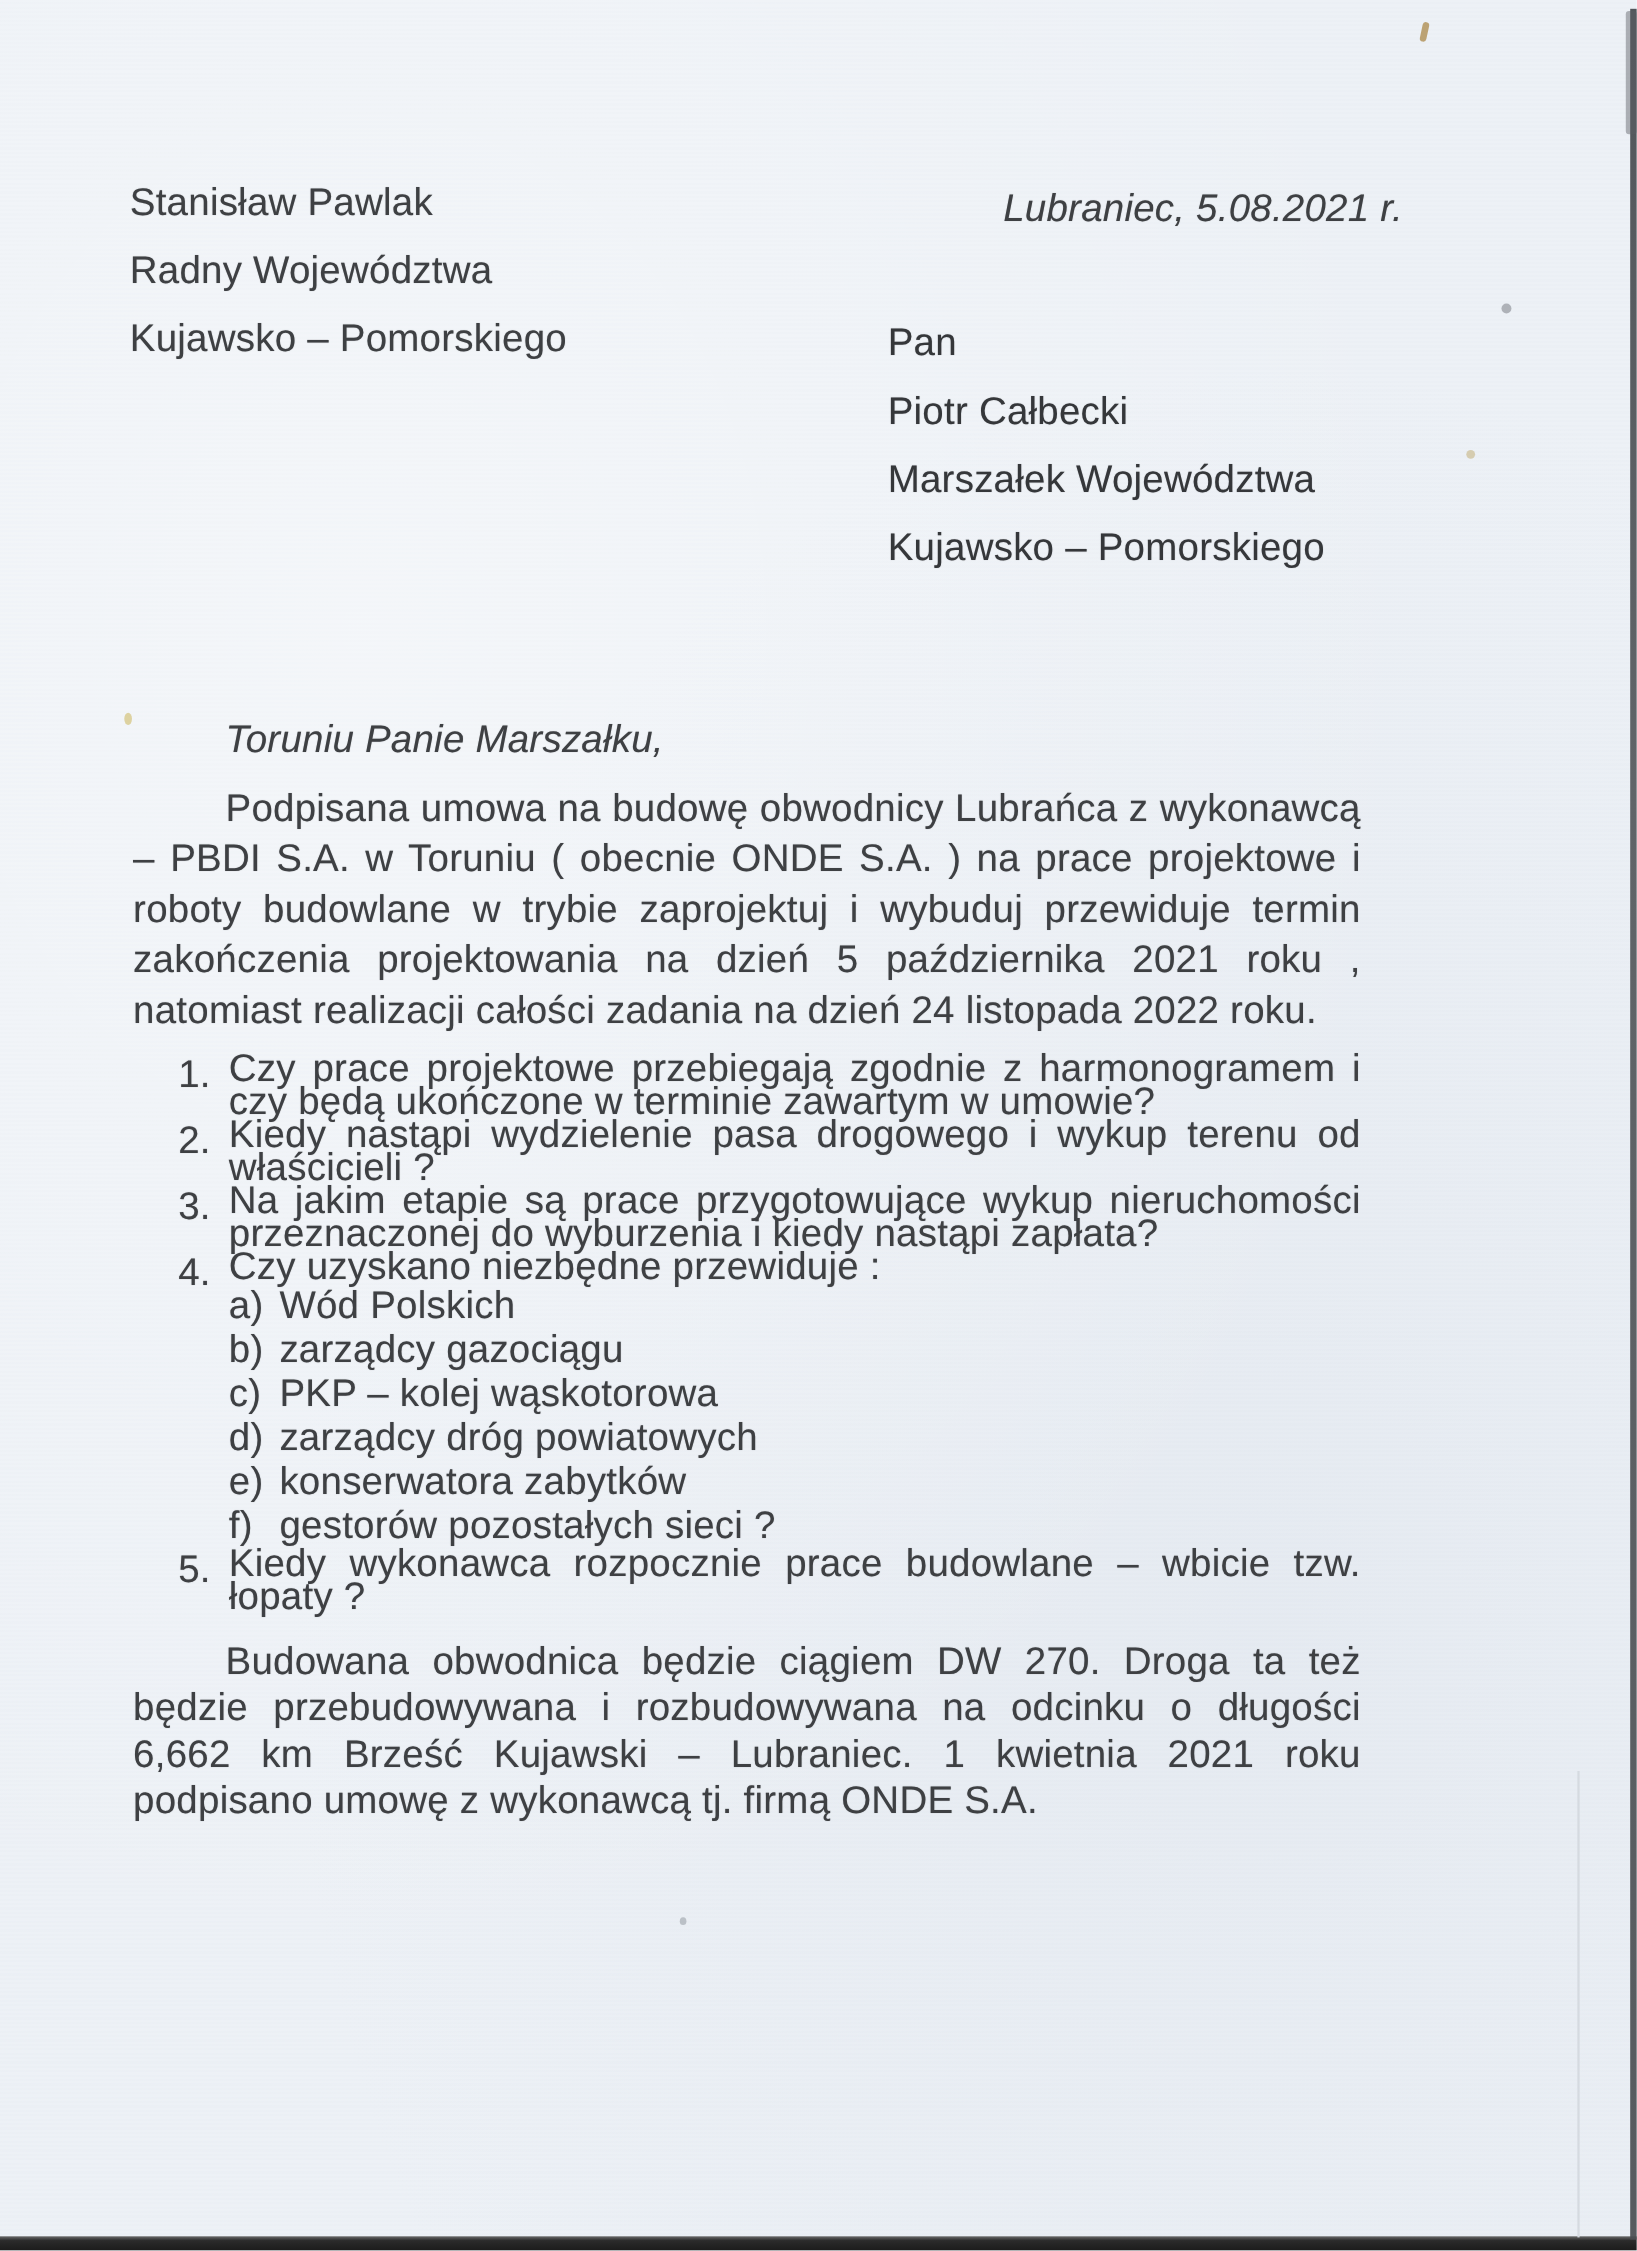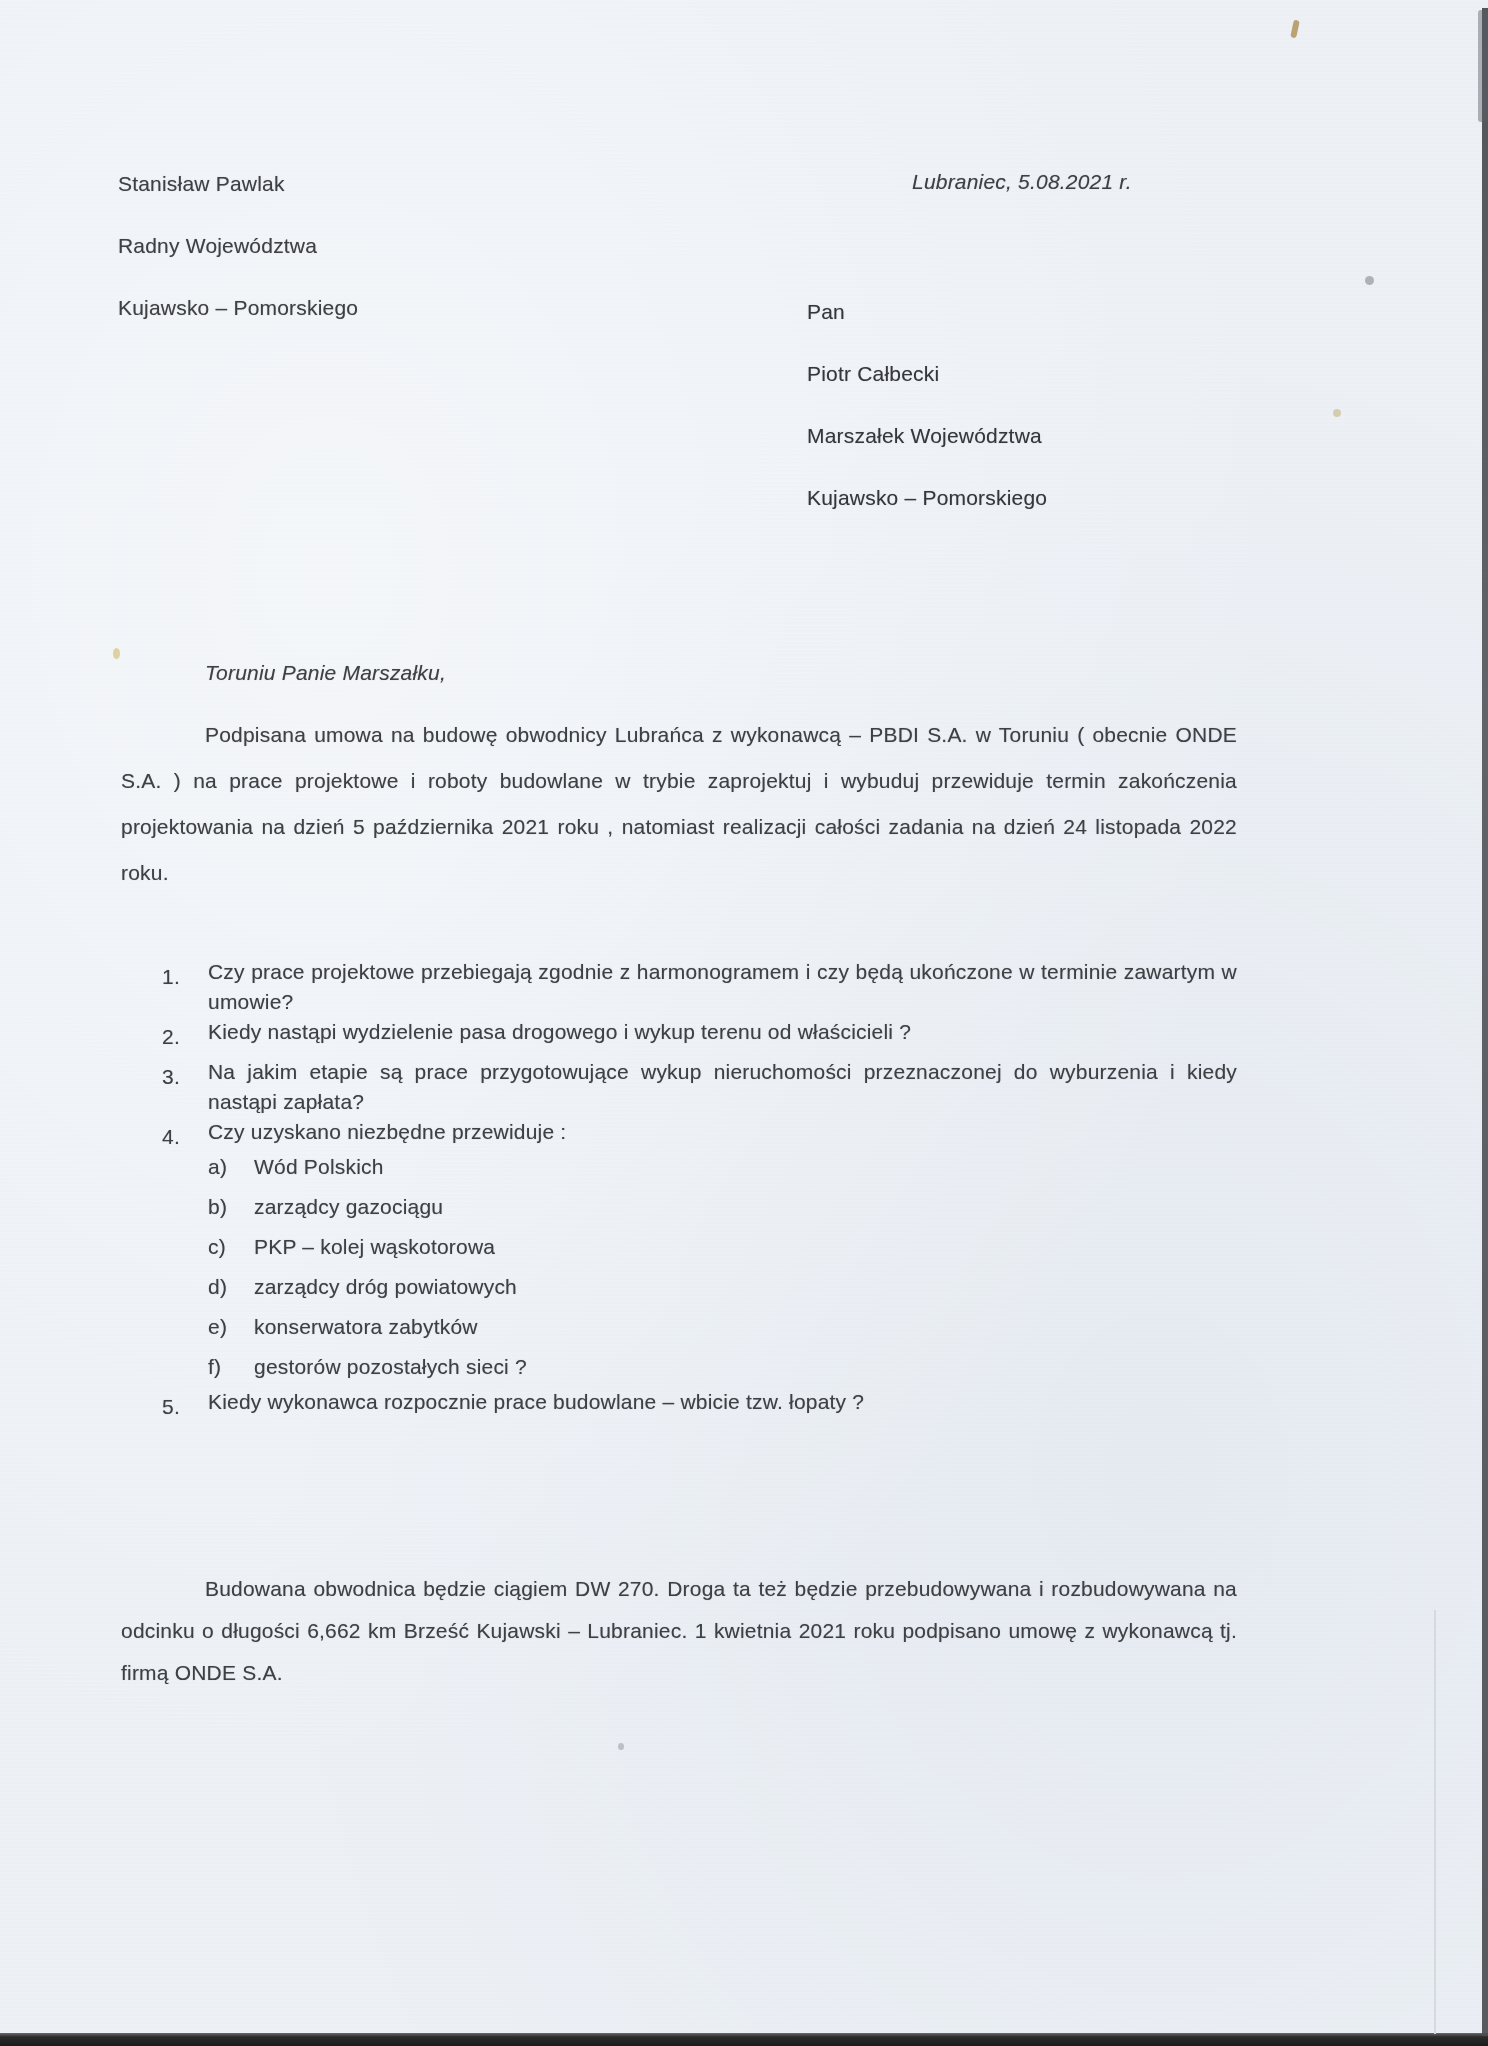--- a/index.html
+++ b/index.html
@@ -10,35 +10,35 @@
   .scan{
     position:relative;width:1488px;height:2046px;
     background:
       radial-gradient(ellipse at 22% 28%, rgba(255,255,255,.40), transparent 60%),
       radial-gradient(ellipse at 78% 72%, rgba(203,212,224,.22), transparent 55%),
       repeating-linear-gradient(0deg, rgba(255,255,255,.02) 0 2px, rgba(176,188,204,.03) 2px 4px),
       #edf1f6;
     color:#3e4043;
   }
   .txt{
-    font-size:21px;
+    font-size:35px;
     text-shadow:0 0 1px rgba(70,72,76,.38);
     letter-spacing:.2px;
   }
   
   .sender{position:absolute;left:118px;top:168px;}
   .sender .line{line-height:32px;margin-bottom:30px;white-space:nowrap;}
   .dateline{position:absolute;left:912px;top:170px;white-space:nowrap;font-style:italic;}
   .recipient{position:absolute;left:807px;top:296px;font-weight:normal;color:#35373a;}
   .recipient .line{line-height:32px;margin-bottom:30px;white-space:nowrap;}
   
   .salutation{position:absolute;left:205px;top:656px;font-style:italic;line-height:34px;white-space:nowrap;}
   .para{position:absolute;left:121px;width:1116px;margin:0;text-align:justify;}
   .p1{top:712px;line-height:46px;text-indent:84px;}
-  .p2{top:1568px;line-height:42px;text-indent:84px;}
+  .p2{top:1490px;line-height:42px;text-indent:84px;}
   .leadin{position:absolute;left:205px;top:900px;line-height:34px;white-space:nowrap;}
   .qlist{position:absolute;left:162px;top:957px;width:1075px;}
   .qrow{display:grid;grid-template-columns:46px 1fr;align-items:start;}
   .qnum{line-height:40px;}
   .qtext{line-height:30px;text-align:justify;}
   .sublist{margin:0;}
   .subrow{display:grid;grid-template-columns:46px 1fr;}
   .subletter{line-height:40px;}
   .subtext{line-height:40px;white-space:nowrap;}
   

